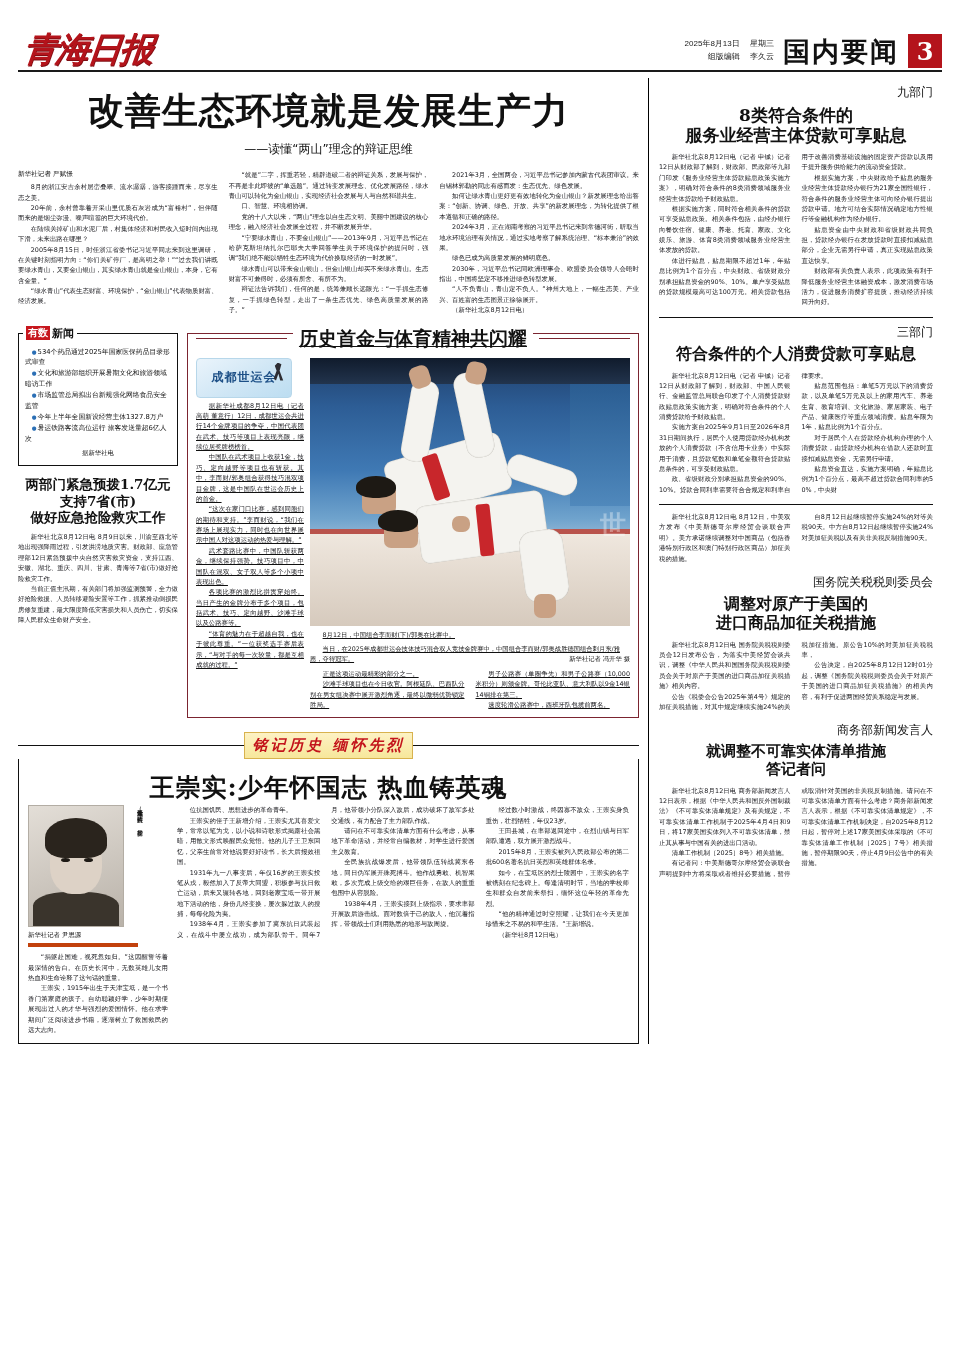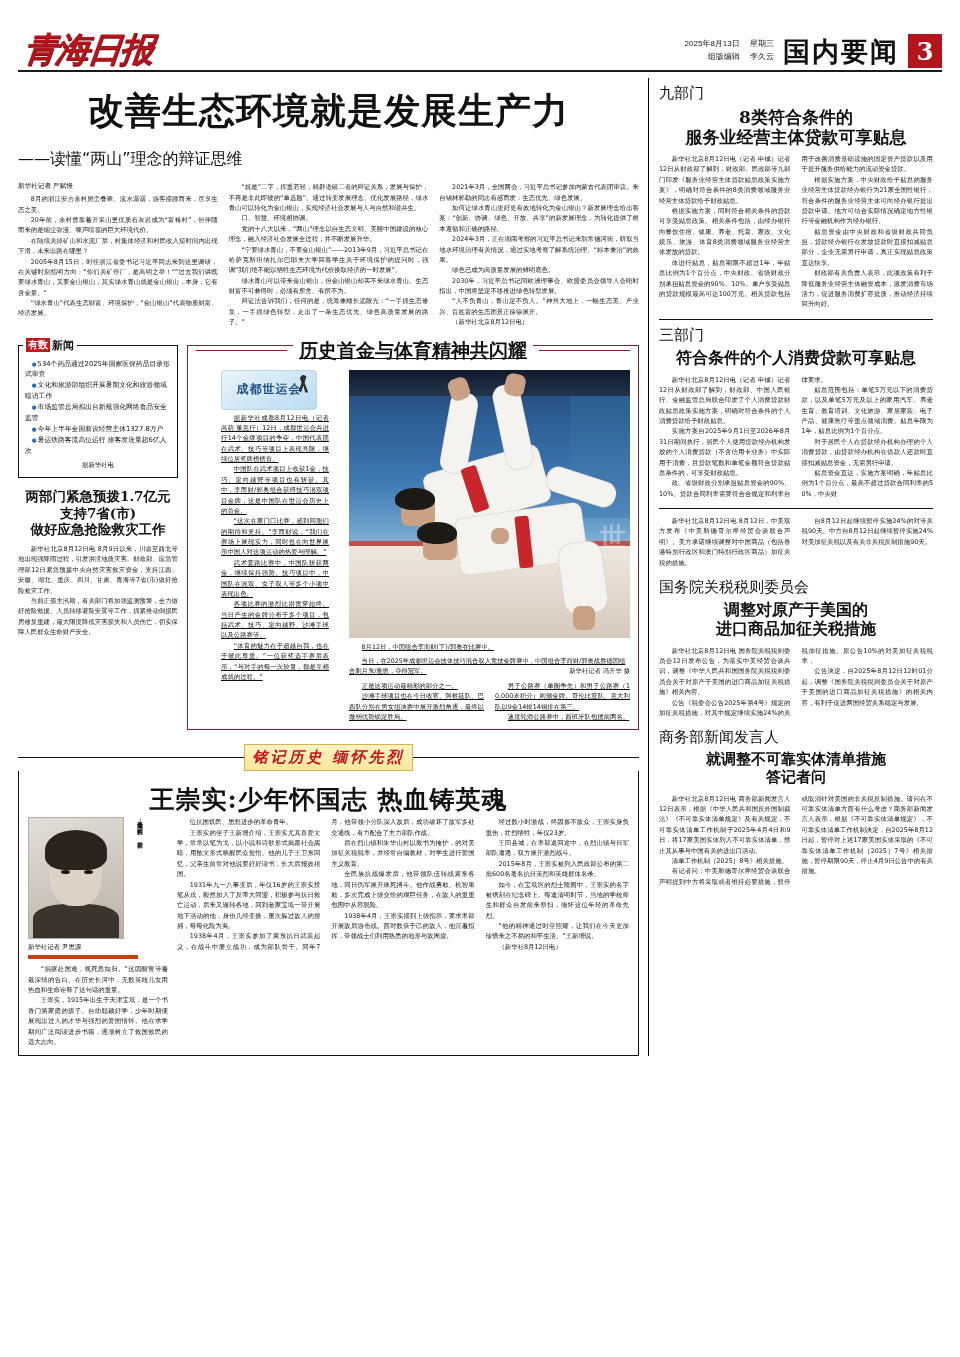--- a/index.html
+++ b/index.html
@@ -53,21 +53,21 @@
   .main { display:flex; gap:0; margin-top:6px; }
   .left-zone { width:630px; padding-right:9px; }
   .vrule { width:1px; background:#000; flex:none; }
   .right-zone { width:284px; padding-left:10px; }
 
   
   .lead-title {
     text-align:center; font-size:36px; font-weight:bold; letter-spacing:1px;
     font-family:"DejaVu Serif", serif; line-height:1.12; margin:12px 0 0;
   }
-  .lead-sub { text-align:left; font-size:16px; margin:19px 0 12px;
+  .lead-sub { text-align:center; font-size:12px; margin:11px 0 12px;
               font-family:"DejaVu Sans", sans-serif; font-weight:500; }
   .byline { font-size:6.6px; font-family:"DejaVu Sans", sans-serif; margin-bottom:3px; }
   .cols3 { column-count:3; column-gap:11px; column-rule:0; }
   .cols2 { column-count:2; column-gap:11px; }
 
   
   .brief-box { border:1px solid #111; padding:6px 6px 7px; margin-top:9px; position:relative; }
   .brief-head {
     position:absolute; top:-8px; left:4px; background:#fff; padding:0 3px;
     display:flex; align-items:center; gap:2px;
@@ -155,21 +155,21 @@
     width:86px;height:34px;background:#3a342c;border-radius:40% 40% 0 0;}
   .portrait .eyeL,.portrait .eyeR{position:absolute;top:52px;width:9px;height:4px;background:#1e1a15;border-radius:50%;}
   .portrait .eyeL{left:32px;} .portrait .eyeR{left:55px;}
   .vcap { float:right; width:16px; font-size:6px; line-height:1.15;
           writing-mode:vertical-rl; text-orientation:upright;
           font-family:"DejaVu Sans", sans-serif; height:122px; }
   .pcredit { font-size:6.4px; font-family:"DejaVu Sans", sans-serif; margin-top:4px;
              border-bottom:4px solid #c2410c; padding-bottom:3px; width:110px; }
 
   
-  .kicker { text-align:left; font-size:15px; font-family:"DejaVu Sans", sans-serif;
+  .kicker { text-align:right; font-size:12px; font-family:"DejaVu Sans", sans-serif;
             margin:6px 0 4px; }
   .rhead { text-align:center; font-weight:bold; font-family:"DejaVu Serif", serif;
            line-height:1.18; }
   .rhead.big { font-size:17px; }
   .rhead.mid { font-size:16px; }
   .rhead.sm  { font-size:15px; }
   .hsep { border-top:1px solid #111; margin:9px 0 0; }
 </style>
 </head>
 <body>
@@ -259,21 +259,21 @@
           </div>
         </div>
 
         <div class="sports-box" style="flex:1;">
           <div class="sports-title-wrap">
             <span class="dash"></span>
             <span class="sports-title">历史首金与体育精神共闪耀</span>
             <span class="dash"></span>
           </div>
 
-          <div style="display:flex; gap:20px;margin-left:25px;">
+          <div style="display:flex; gap:6px;">
             <div style="width:108px; flex:none;">
               <div class="games-badge">成都世运会</div>
               <div class="body-txt">
                 <p>据新华社成都8月12日电（记者  高萌  董意行）12日，成都世运会共进行14个金牌项目的争夺，中国代表团在武术、技巧等项目上表现亮眼，继续位居奖牌榜榜首。</p>
                 <p>中国队在武术项目上收获1金，技巧、定向越野等项目也有斩获。其中，李而财/郭奥组合获得技巧混双项目金牌，这是中国队在世运会历史上的首金。</p>
                 <p>“这次在家门口比赛，感到同胞们的期待和支持。”李而财说，“我们在赛场上展现实力，同时也在向世界展示中国人对这项运动的热爱与理解。”</p>
                 <p>武术套路比赛中，中国队斩获两金，继续保持强势。技巧项目中，中国队在混双、女子双人等多个小项中表现出色。</p>
                 <p>各项比赛的激烈比拼贯穿始终。当日产生的金牌分布于多个项目，包括武术、技巧、定向越野、沙滩手球以及公路赛等。</p>
                 <p>“体育的魅力在于超越自我，也在于彼此尊重。”一位获奖选手赛后表示，“与对手的每一次较量，都是互相成就的过程。”</p>
               </div>
@@ -350,21 +350,21 @@
               <p>“捐躯赴国难，视死忽如归。”这因醒誓等着最深情的告白。在历史长河中，无数英雄儿女用热血和生命诠释了这句话的重量。</p>
               <p>王崇实，1915年出生于天津宝坻，是一个书香门第家庭的孩子。自幼聪颖好学，少年时期便展现出过人的才华与强烈的爱国情怀。他在求学期间广泛阅读进步书籍，逐渐树立了救国救民的远大志向。</p>
             </div>
           </div>
           <div style="flex:1;">
             <div class="cols3 body-txt">
               <p>位抗国饥民、思想进步的革命青年。</p>
               <p>王崇实的侄子王新增介绍，王崇实尤其喜爱文学，常常以笔为戈，以小说和诗歌形式揭露社会黑暗，用散文形式唤醒民众觉悟。他的儿子王卫东回忆，父亲生前常对他说要好好读书，长大后报效祖国。</p>
               <p>1931年九一八事变后，年仅16岁的王崇实投笔从戎，毅然加入了反帝大同盟，积极参与抗日救亡运动，后来又辗转各地，回到老家宝坻一带开展地下活动的他，身份几经变换，屡次躲过敌人的搜捕，每每化险为夷。</p>
               <p>1938年4月，王崇实参加了冀东抗日武装起义，在战斗中屡立战功，成为部队骨干。同年7月，他带领小分队深入敌后，成功破坏了敌军多处交通线，有力配合了主力部队作战。</p>
-              <p>后在烈山镇和朱华山村以教书为掩护，的对美加征关税税率，并经常自编教材，对学生进行爱国主义教育。</p>
+              <p>请问在不可靠实体清单方面有什么考虑，从事地下革命活动，并经常自编教材，对学生进行爱国主义教育。</p>
               <p>全民族抗战爆发后，他带领队伍转战冀东各地，同日伪军展开殊死搏斗。他作战勇敢、机智果敢，多次完成上级交给的艰巨任务，在敌人的重重包围中从容脱险。</p>
               <p>1938年4月，王崇实接到上级指示，要求率部开展敌后游击战。面对数倍于己的敌人，他沉着指挥，带领战士们利用熟悉的地形与敌周旋。</p>
               <p>经过数小时激战，终因寡不敌众，王崇实身负重伤，壮烈牺牲，年仅23岁。</p>
               <p>王田县城，在率部返回途中，在烈山镇与日军部队遭遇，双方展开激烈战斗。</p>
               <p>2015年8月，王崇实被列入民政部公布的第二批600名著名抗日英烈和英雄群体名录。</p>
               <p>如今，在宝坻区的烈士陵园中，王崇实的名字被镌刻在纪念碑上。每逢清明时节，当地的学校师生和群众自发前来祭扫，缅怀这位年轻的革命先烈。</p>
               <p>“他的精神通过时空照耀，让我们在今天更加珍惜来之不易的和平生活。”王新增说。</p>
               <p>（新华社8月12日电）</p>
             </div>
           </div>

